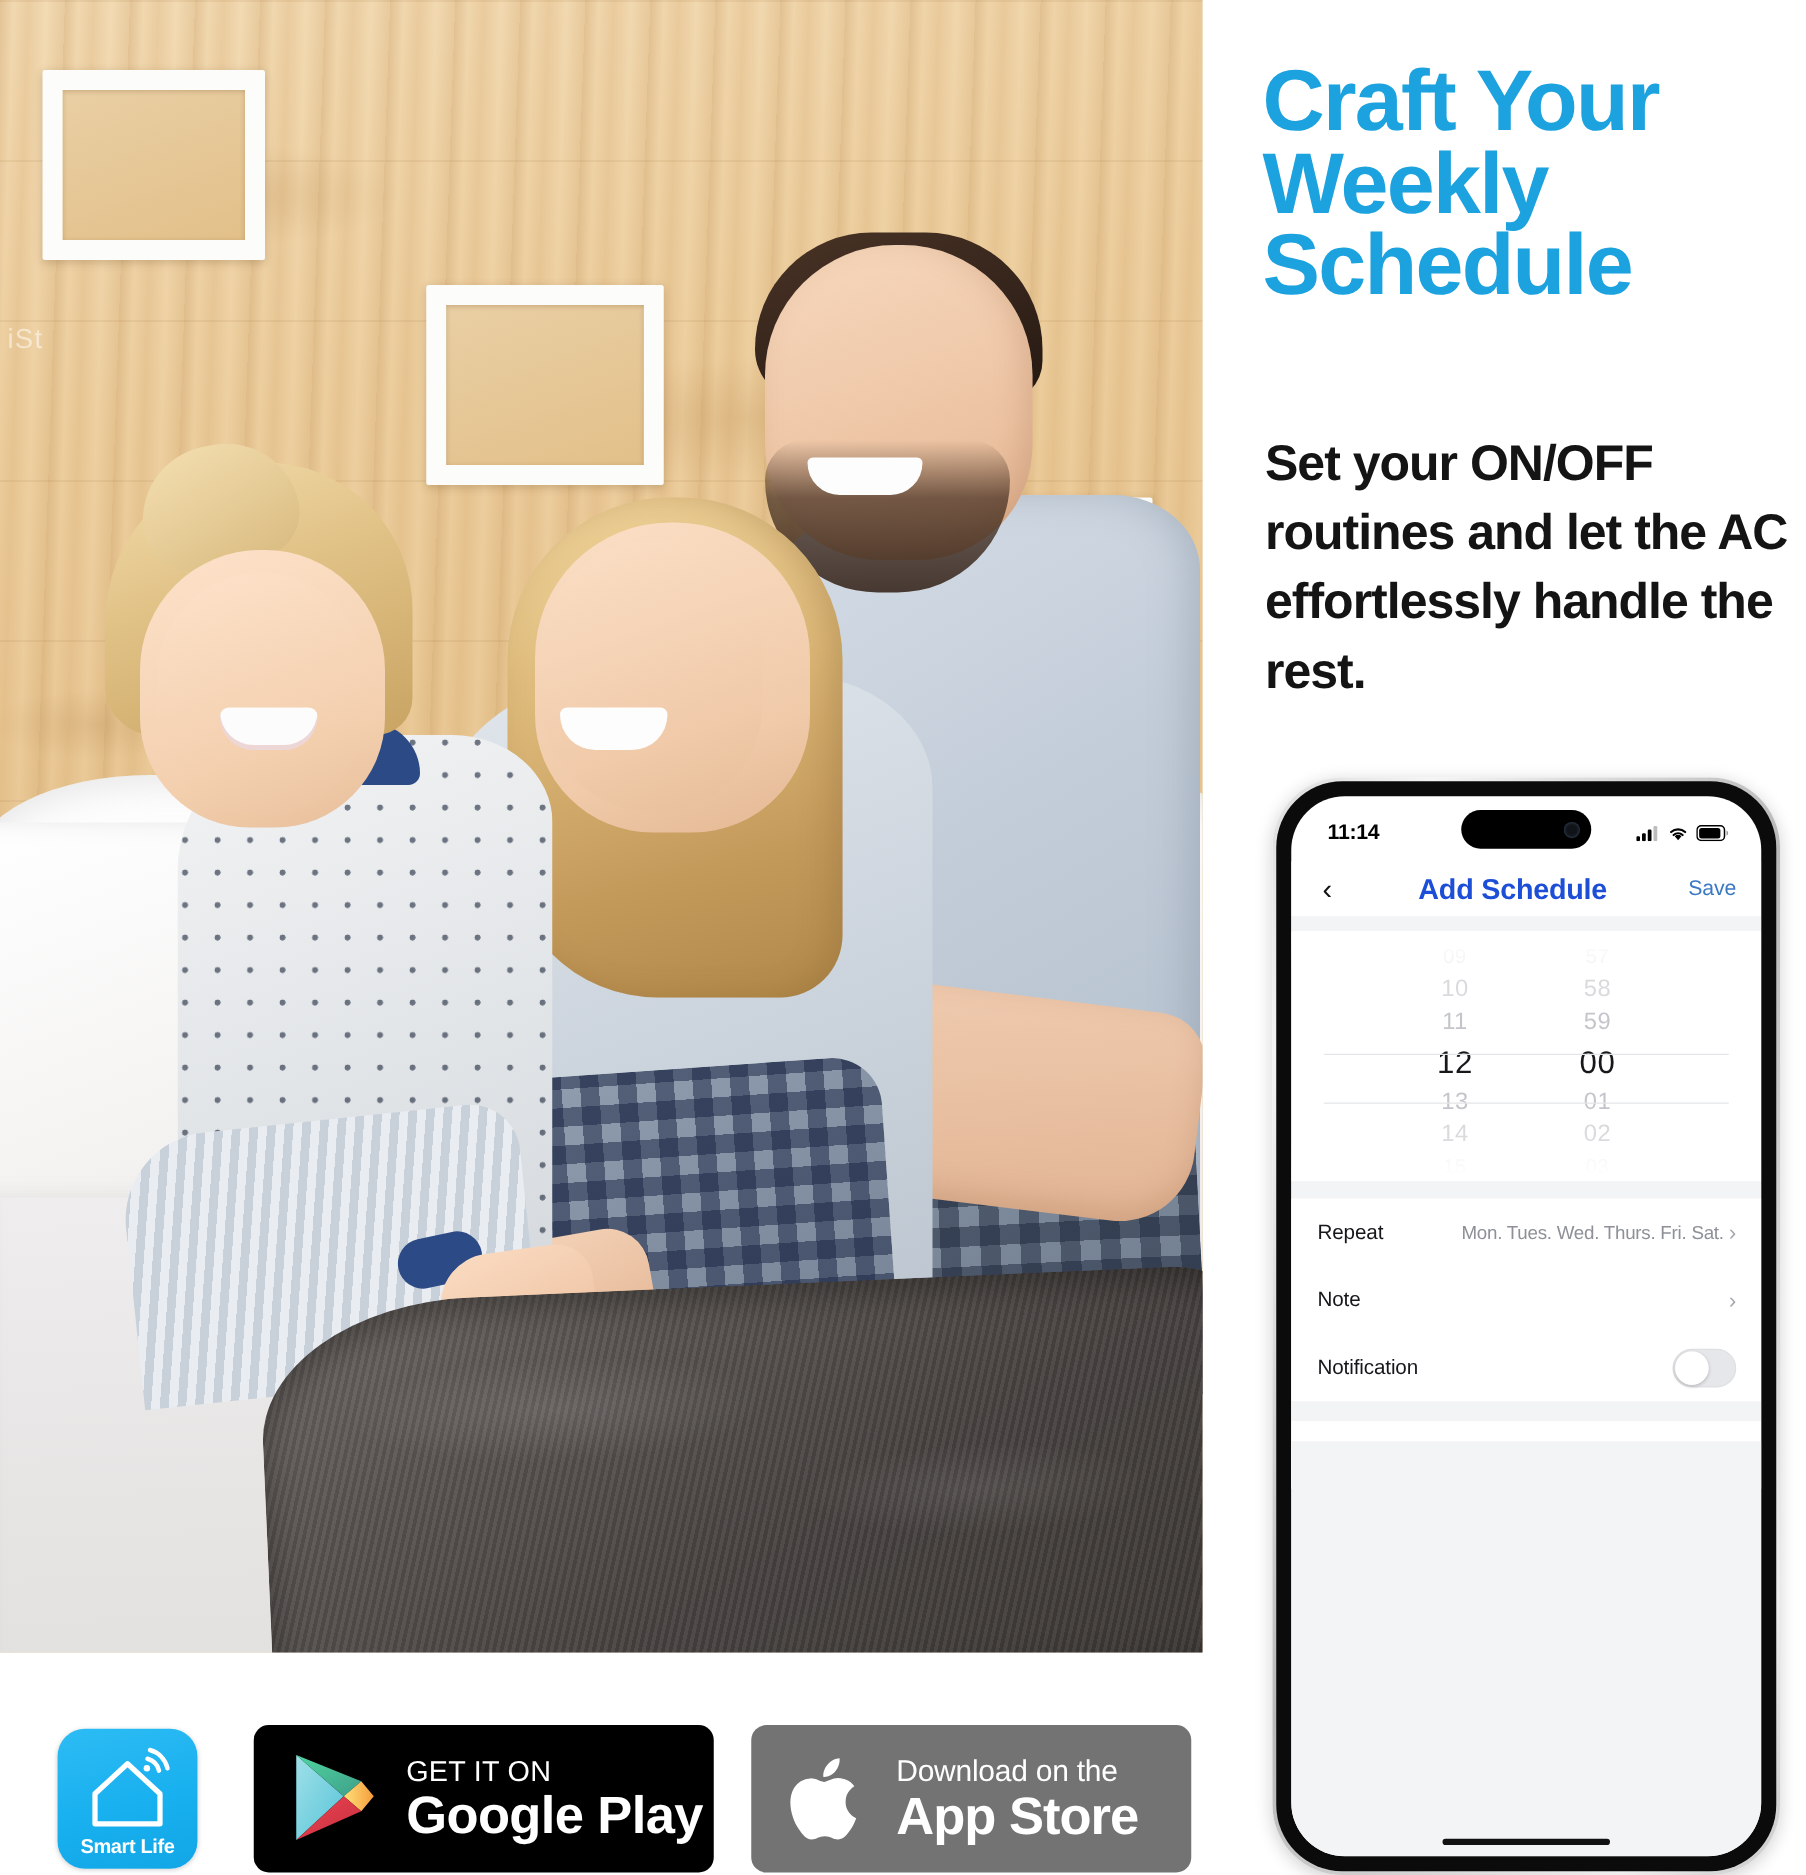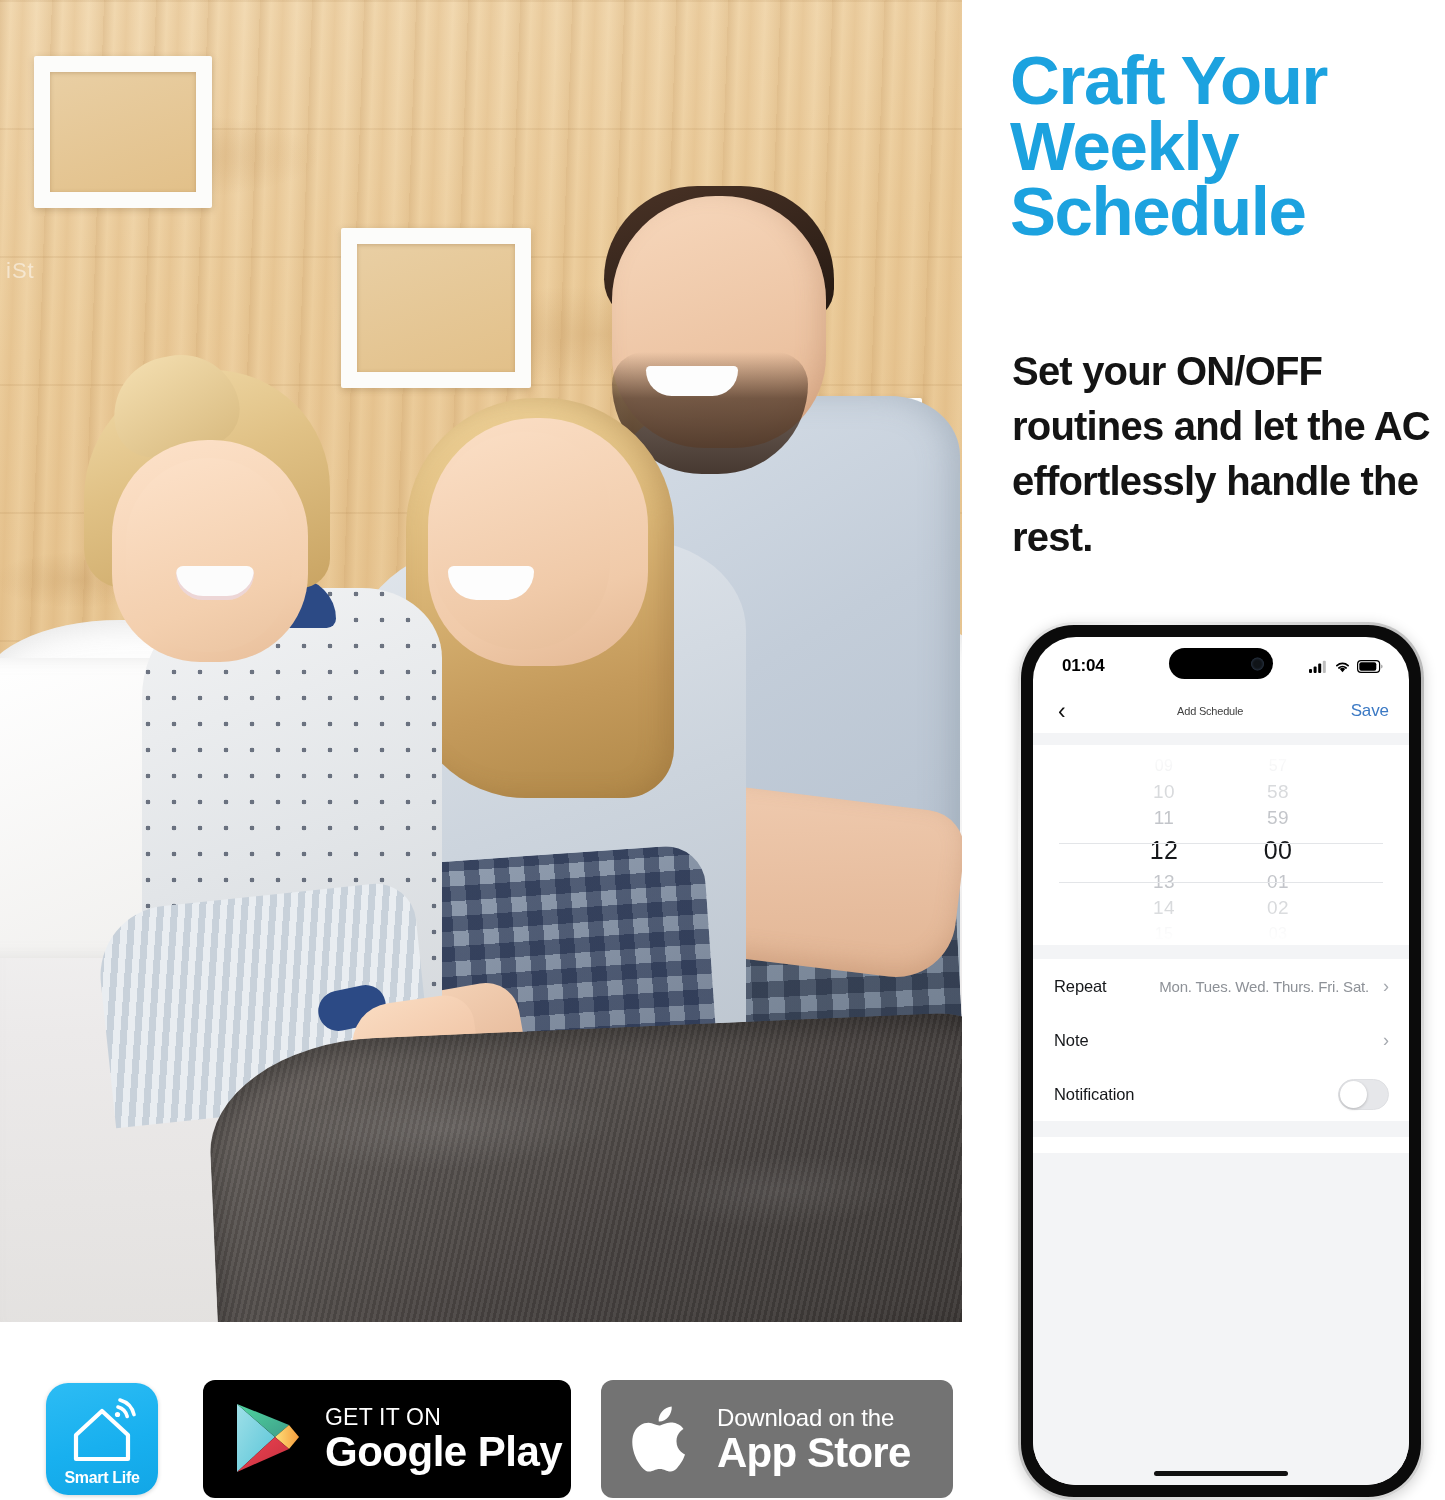--- a/index.html
+++ b/index.html
@@ -364,21 +364,21 @@
     width: 100%;
     height: 44px;
     display: flex;
     align-items: center;
     justify-content: space-between;
     padding: 0 20px 0 21px;
     box-sizing: border-box;
     background: #fff;
   }
   .nav-back { font-size: 23px; color: #111; line-height: 1; padding: 0 4px; }
-  .nav-title { font-size: 11px; font-weight: 400; color: #404040; letter-spacing: -0.2px; }
+  .nav-title { font-size: 23px; font-weight: 700; color: #1d4ed8; letter-spacing: -0.2px; }
   .nav-save { font-size: 17px; color: #3b79c4; font-weight: 500; letter-spacing: -0.1px; }
 
   .gapbar { position:absolute; left:0; width:100%; background:#f3f4f6; }
   .gap-top { top: 96px; height: 12px; }
 
   
   .picker {
     position: absolute;
     left: 0; top: 108px;
     width: 100%;
@@ -431,21 +431,21 @@
   .row {
     height: 54px;
     display: flex;
     align-items: center;
     justify-content: space-between;
     padding: 0 20px 0 21px;
     box-sizing: border-box;
     background: #fff;
   }
   .row-label { font-size: 16.5px; color: #15171a; letter-spacing: -0.1px; }
-  .row-right { display: flex; align-items: flex-end; gap: 14px; }
+  .row-right { display: flex; align-items: flex-end; gap: 4px; }
   .row-value { font-size: 15px; color: #8d9197; letter-spacing: -0.2px; }
   .row-value.dark { color: #3c4045; font-size: 15.5px; }
   .chev { font-size: 18px; color: #a5a9af; line-height: 1; }
   .toggle {
     width: 51px; height: 31px;
     border-radius: 16px;
     background: #e6e7ea;
     position: relative;
     border: 1px solid #dfe0e3;
     box-sizing: border-box;
@@ -589,21 +589,21 @@
 
   <div class="phone">
     <div class="phone-bezel">
       <div class="screen">
 
         <div class="island">
           <span class="cam"></span>
         </div>
 
         <div class="statusbar">
-          <span>01:04</span>
+          <span>11:14</span>
           <span class="sb-right">
             <svg width="19" height="13" viewBox="0 0 19 13">
               <rect x="0" y="9" width="3" height="4" rx="1" fill="#000"></rect>
               <rect x="4.6" y="6.5" width="3" height="6.5" rx="1" fill="#000"></rect>
               <rect x="9.2" y="3.6" width="3" height="9.4" rx="1" fill="#000"></rect>
               <rect x="13.8" y="0.8" width="3" height="12.2" rx="1" fill="#bdbdbd"></rect>
             </svg>
             <svg width="17" height="13" viewBox="0 0 17 13">
               <path d="M8.5 12.2 L5.8 8.9 a4.3 4.3 0 0 1 5.4 0 Z" fill="#000"></path>
               <path d="M2.9 5.6 a8.4 8.4 0 0 1 11.2 0" stroke="#000" stroke-width="1.8" fill="none" stroke-linecap="round"></path>

